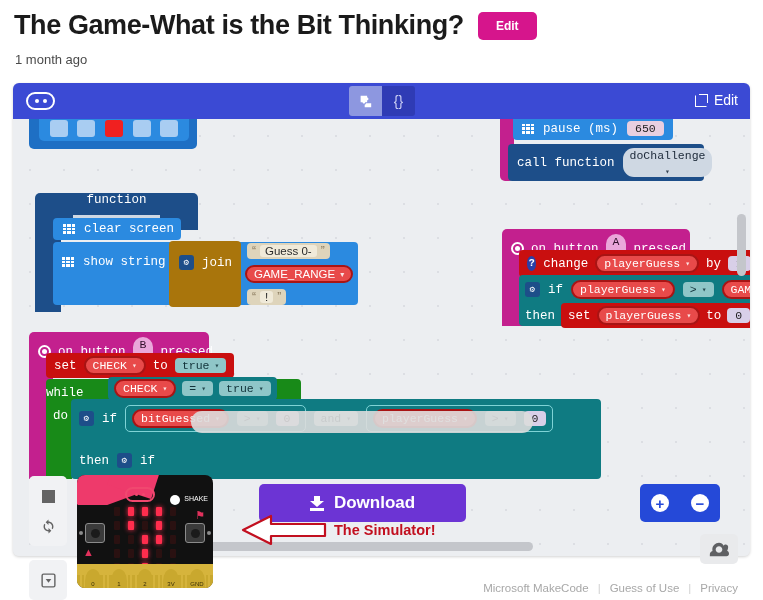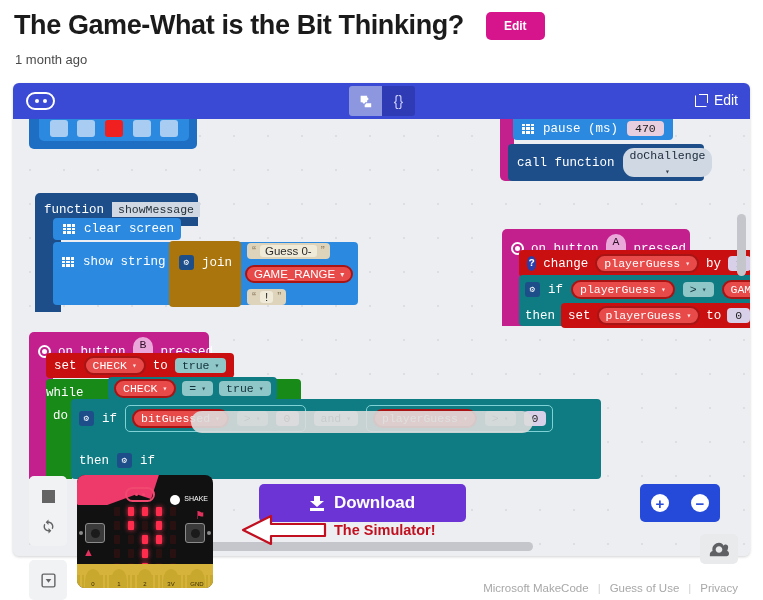--- a/index.html
+++ b/index.html
@@ -8,21 +8,21 @@
     width: 763px; height: 600px;
     background: #ffffff;
     font-family: "Liberation Sans", sans-serif;
     overflow: hidden;
   }
   .page { position: relative; width: 763px; height: 600px; background:#fff; }
 
   
   .title-row {
     position: absolute; left: 14px; top: 10px;
-    display: flex; align-items: center; gap: 22px; justify-content: space-between;
+    display: flex; align-items: center; gap: 14px; justify-content: space-between;
   }
   .title-text {
     font-size: 27px; font-weight: bold; color: #1b1b1b;
     letter-spacing: -0.4px; white-space: nowrap;
   }
   .edit-pill {
     background: #d6158c; color: #fff;
     font-size: 12px; font-weight: bold;
     padding: 8px 18px; border-radius: 5px;
     border: none; cursor: pointer; line-height: 1;
@@ -130,21 +130,21 @@
   .b-led .inner {
     position:absolute; left:10px; top:-4px; width:150px; height:26px;
     background:#2b8ae0; border-radius:5px; display:flex; align-items:center;
     justify-content:space-around; padding:0 6px;
   }
   .b-led .inner span{ width:18px;height:17px;border-radius:3px;background:#a9cdf2;display:block;}
   .b-led .inner span.on{ background:#f02020; }
 
   
   .b-func { left:22px; top:74px; width:163px; background:#1d4e89; border-radius:5px 5px 0 0;
-            padding:9px 9px; }
+            padding:0 9px;flex-direction:column; }
   .b-func .field{ background:#cfd8e3; }
   .b-func-body { left:22px; top:98px; width:26px; height:95px; background:#1d4e89; }
   .b-clear { left:40px; top:99px; background:#2b8ae0; border-radius:4px; padding:4px 10px; width:128px;}
   .b-show  { left:40px; top:123px; background:#2b8ae0; border-radius:4px; padding:4px 9px;
              width:305px; height:63px;}
   .b-join  { left:156px; top:122px; width:72px; height:66px; background:#a9750c; border-radius:4px;}
   .b-join-l{ position:absolute; left:10px; top:14px; display:flex; align-items:center; gap:8px;}
   .strbox {
     position:absolute; background:#ded4bb; border-radius:4px; padding:1px 5px;
     display:flex; align-items:center; gap:4px; font-size:11.5px; color:#4d4030;
@@ -403,21 +403,21 @@
             <i></i>
             <i></i>
             <i></i>
             <i></i>
             <i></i>
             <i></i>
             <i></i>
             <i></i>
           </span>
         <span class="lbl">pause (ms)</span>
-        <span class="num" style="background:#e8cfe0;">470</span>
+        <span class="num" style="background:#e8cfe0;">650</span>
       </div>
       <div class="blk b-call row" style="gap:8px">
         <span class="lbl">call function</span>
         <span class="drop">
           <span>doChallenge</span>
           <span class="caret">▾</span>
         </span>
       </div>
 
       <div class="blk b-onA-body"></div>

